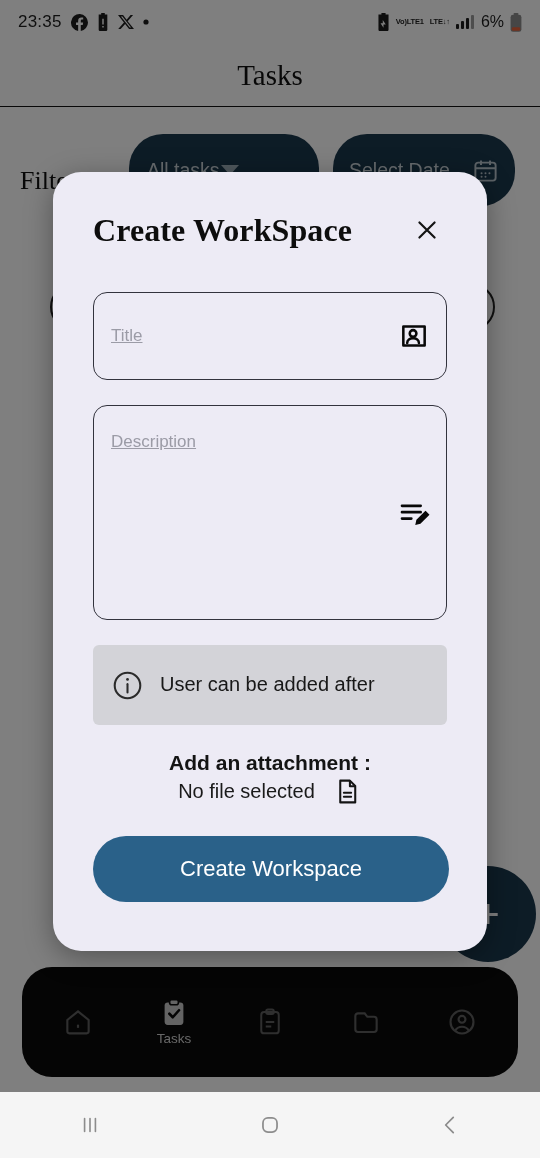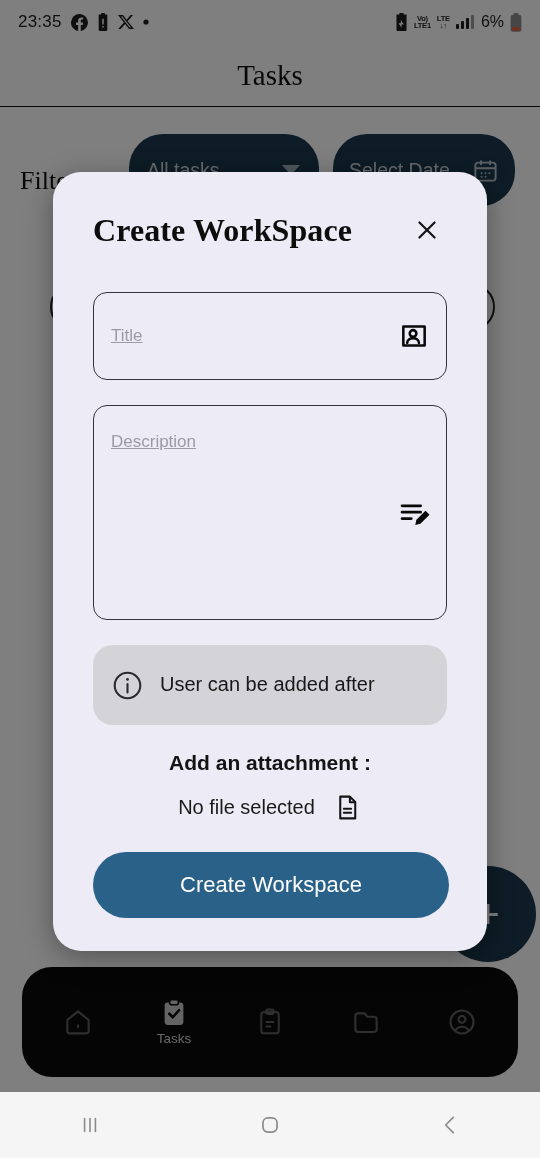--- a/index.html
+++ b/index.html
@@ -37,21 +37,21 @@
     justify-content: space-between;
     padding: 0 18px;
     color: #1d1d1d;
     font-size: 16.5px;
   }
   .sb-left { display: flex; align-items: center; gap: 9px; }
   .sb-right { display: flex; align-items: center; gap: 6px; }
   .sb-time { font-size: 17px; letter-spacing: .2px; }
   .sb-ico { display: block; }
   .lte-stack {
-    display: flex; flex-direction: column;
+    display: flex; 
     align-items: center; justify-content: flex-end;
     line-height: 1.0; font-size: 7.5px; font-weight: bold;
     letter-spacing: -.2px;
   }
   .sb-pct { font-size: 16px; margin-left: 1px; }
 
   
   #app-header {
     position: absolute; left: 0; top: 44px;
     width: 540px; height: 63px;
@@ -73,21 +73,21 @@
   .pill {
     position: absolute;
     background: #1b384d;
     border-radius: 34px;
     display: flex; align-items: center;
     color: #cdd6dc;
     font-size: 19.5px;
   }
   #pill-alltasks {
     left: 129px; top: 134px; width: 190px; height: 72px;
-    padding: 0 18px; justify-content: space-between;
+    padding: 0 18px; justify-content: flex-start;
   }
   #pill-selectdate {
     left: 333px; top: 134px; width: 182px; height: 72px;
     padding: 0 16px; justify-content: space-between;
   }
 
   
   #bg-search {
     position: absolute; left: 50px; top: 283px;
     width: 445px; height: 48px;
@@ -175,37 +175,37 @@
     position: absolute; right: 16px;
     color: #080808;
     display: flex; align-items: center; justify-content: center;
   }
   #title-field .fld-icon { top: 50%; transform: translateY(-50%); }
   #desc-field .fld-icon { top: 50%; transform: translateY(-50%); }
 
   #info-box {
     margin-top: 25px;
     background: #d3d3d8;
-    border-radius: 20px;
+    border-radius: 6px;
     min-height: 80px;
     display: flex; align-items: center; gap: 16px;
     padding: 14px 18px;
   }
   #info-box .info-ico { flex: 0 0 auto; color: #2a2a2a; }
   #info-box .info-text {
     font-size: 20px; color: #181818; line-height: 1.58;
   }
 
   #attach-title {
     text-align: center; margin-top: 26px;
     font-size: 21px; color: #141414; font-weight: bold;
   }
   #attach-row {
     display: flex; align-items: center; justify-content: center;
-    gap: 18px; margin-top: 18px;
+    gap: 18px; margin-top: 2px;
   }
   #attach-row .fname { font-size: 20px; color: #1a1a1a; }
 
   #create-btn {
     margin: 30px auto 0;
     width: 356px; height: 66px;
     background: #2a6189;
     border-radius: 34px;
     display: flex; align-items: center; justify-content: center;
     color: #fff; font-size: 22px;

